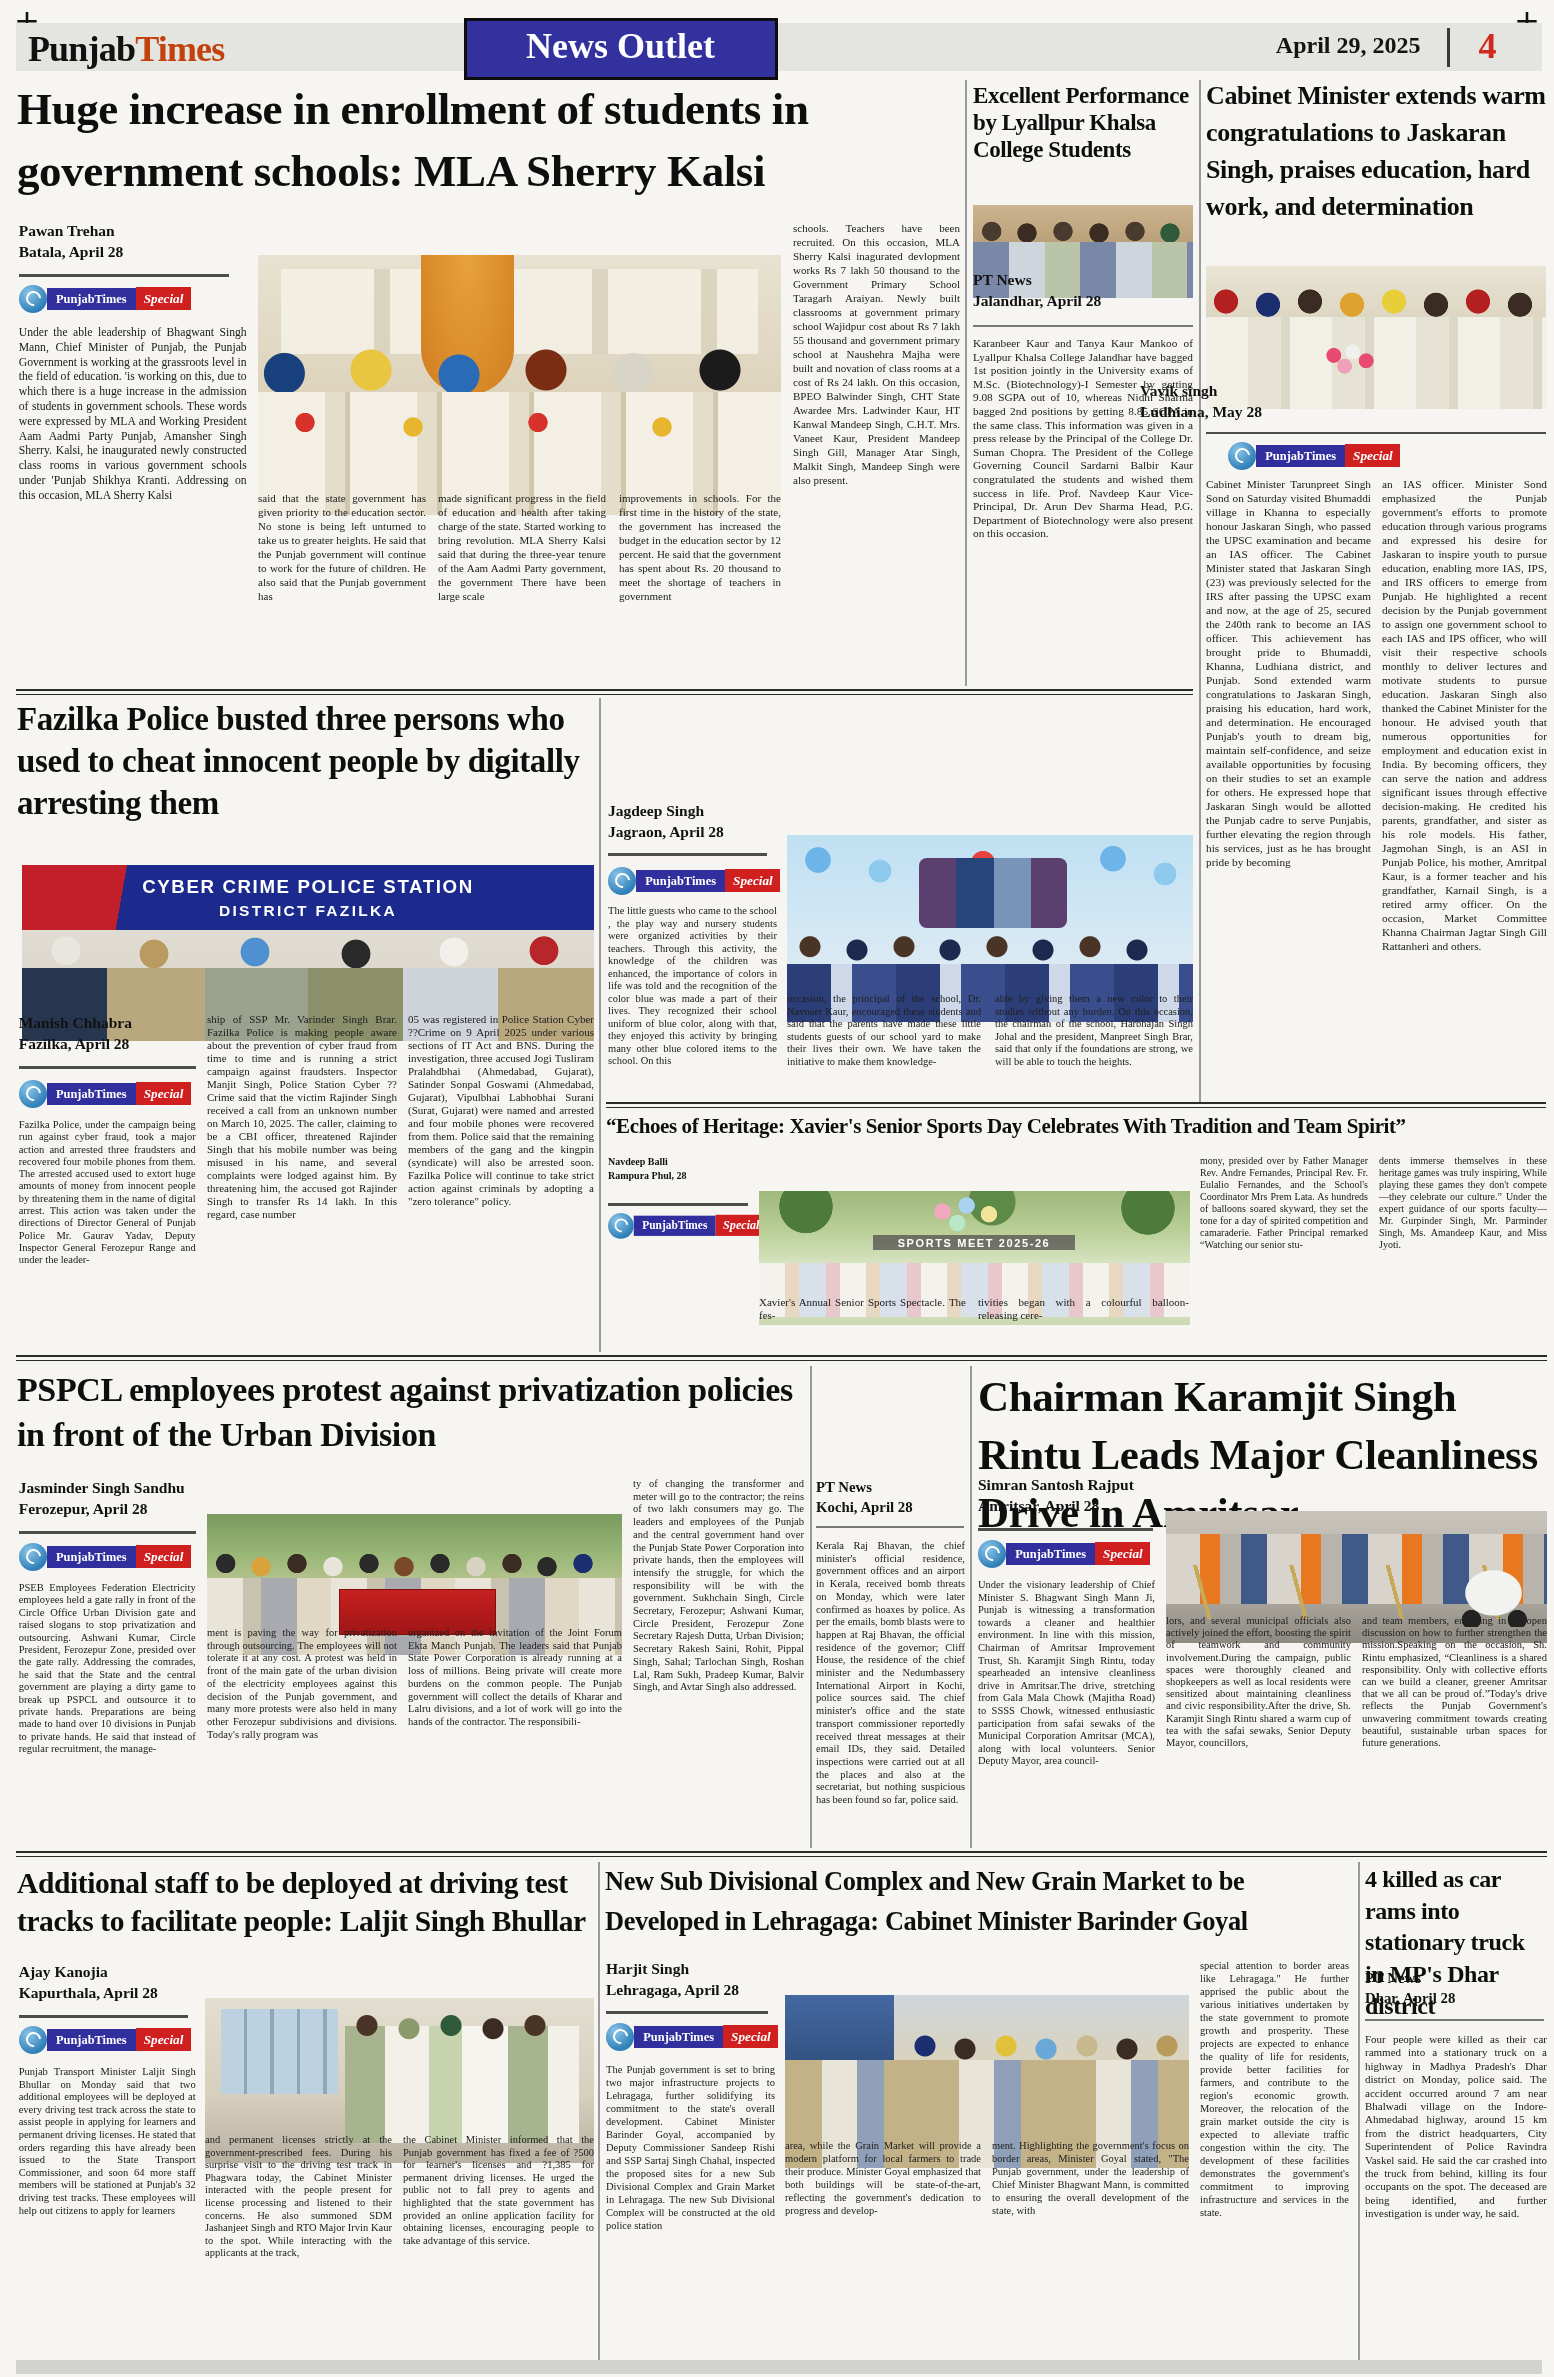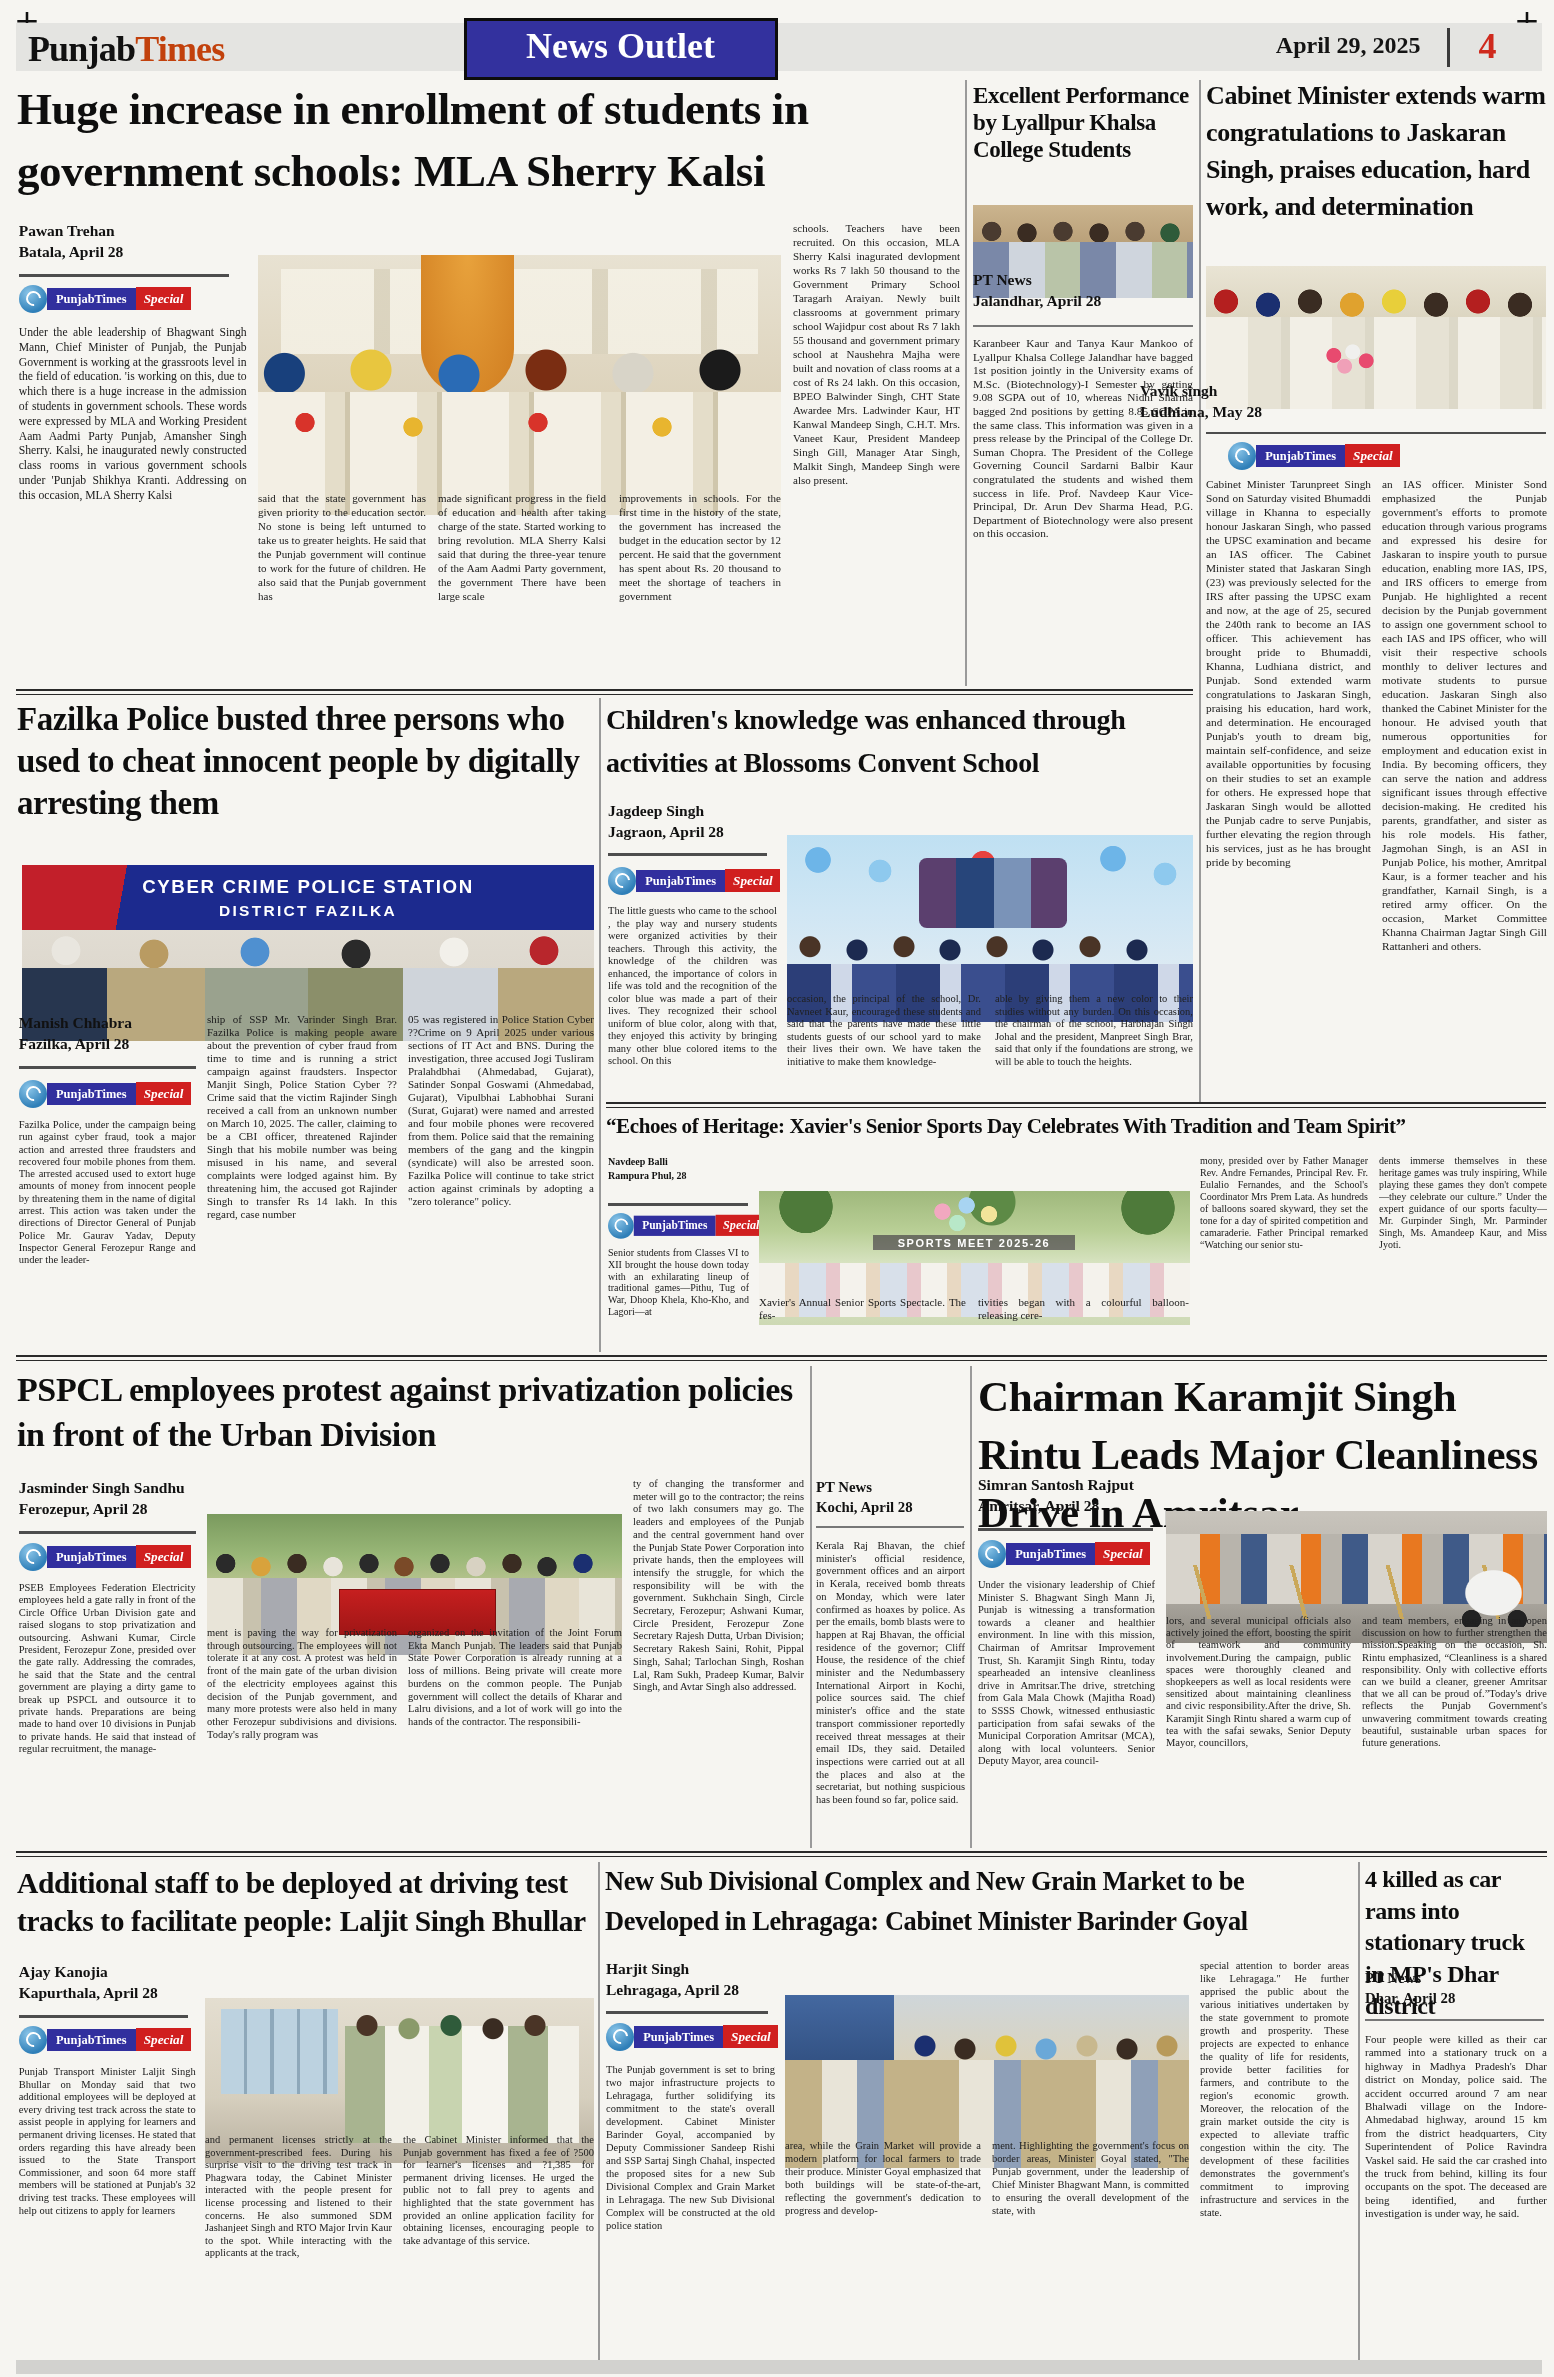--- a/index.html
+++ b/index.html
@@ -133,21 +133,20 @@
       </span>
     <span class="bbrand">PunjabTimes</span>
     <span class="bspec">Special</span>
   </div>
   <div class="bcol" style="left:18.7px;top:1119px;width:177px;height:232px;font-size:10.5px;line-height:12.3px;">Fazilka Police, under the campaign being run against cyber fraud, took a major action and arrested three fraudsters and recovered four mobile phones from them. The arrested accused used to extort huge amounts of money from innocent people by threatening them in the name of digital arrest. This action was taken under the directions of Director General of Punjab Police Mr. Gaurav Yadav, Deputy Inspector General Ferozepur Range and under the leader-</div>
   <div class="bcol" style="left:207px;top:1013px;width:190px;height:339px;font-size:11px;line-height:13px;">ship of SSP Mr. Varinder Singh Brar. Fazilka Police is making people aware about the prevention of cyber fraud from time to time and is running a strict campaign against fraudsters. Inspector Manjit Singh, Police Station Cyber ??Crime said that the victim Rajinder Singh received a call from an unknown number on March 10, 2025. The caller, claiming to be a CBI officer, threatened Rajinder Singh that his mobile number was being misused in his name, and several complaints were lodged against him. By threatening him, the accused got Rajinder Singh to transfer Rs 14 lakh. In this regard, case number</div>
   <div class="bcol" style="left:408px;top:1013px;width:186px;height:339px;font-size:11px;line-height:13px;">05 was registered in Police Station Cyber ??Crime on 9 April 2025 under various sections of IT Act and BNS. During the investigation, three accused Jogi Tusliram Pralahdbhai (Ahmedabad, Gujarat), Satinder Sonpal Goswami (Ahmedabad, Gujarat), Vipulbhai Labhobhai Surani (Surat, Gujarat) were named and arrested and four mobile phones were recovered from them. Police said that the remaining members of the gang and the kingpin (syndicate) will also be arrested soon. Fazilka Police will continue to take strict action against criminals by adopting a "zero tolerance" policy.</div>
 
   <div class="vrule" style="left:599px;top:698px;height:654px;"></div>
 
-  <div class="hl" style="left:606px;top:698px;width:587px;font-size:28px;line-height:1.55;">Children's knowledge was enhanced through activities at Blossoms Convent School</div>
   <div class="byl" style="left:608px;top:801px;width:171px;">
     <div>Jagdeep Singh</div>
     <div>Jagraon, April 28</div>
   </div>
   <div class="brule" style="left:608px;top:853px;width:159px;"></div>
   <div class="badge" style="left:608px;top:866px;">
     <span class="blogo">
         <i></i>
       </span>
     <span class="bbrand">PunjabTimes</span>
@@ -171,21 +170,20 @@
     <div>Rampura Phul, 28</div>
   </div>
   <div class="brule" style="left:608px;top:1203px;width:140px;"></div>
   <div class="badge" style="left:608px;top:1212px;transform:scale(.92);transform-origin:left top;">
     <span class="blogo">
         <i></i>
       </span>
     <span class="bbrand">PunjabTimes</span>
     <span class="bspec">Special</span>
   </div>
-  <div class="bcol" style="left:608px;top:1247px;width:141px;height:106px;font-size:10px;line-height:11.8px;">Senior students from Classes VI to XII brought the house down today with an exhilarating lineup of traditional games—Pithu, Tug of War, Dhoop Khela, Kho-Kho, and Lagori—at</div>
   <div class="photo" style="left:759px;top:1155px;width:431px;height:134px;background:linear-gradient(180deg,#9fb87c 0%,#b9cf96 30%,#dfe8cc 60%,#cdd9b4 100%);">
     <div class="strip" style="top:0;height:54px;background-image:radial-gradient(circle at 47px 15.5px,#4e7a3a 26.4px,transparent 27px),radial-gradient(circle at 233px 11px,#5d8a46 23px,transparent 24px),radial-gradient(circle at 389px 17px,#4e7a3a 26.4px,transparent 27px);"></div>
     <div class="strip" style="top:3.1px;left:163px;width:93px;height:44px;background:radial-gradient(circle at 22% 40%,#f2a8c0 7.8px,transparent 8.5px),radial-gradient(circle at 48% 26%,#a8d4f2 7.8px,transparent 8.5px),radial-gradient(circle at 72% 46%,#f2e49a 7.8px,transparent 8.5px),radial-gradient(circle at 38% 66%,#b8e8c8 7.8px,transparent 8.5px);"></div>
     <div class="pban" style="top:44px;font-size:11px;color:#fff;background:rgba(40,30,50,.55);width:202px;left:114px;padding:1.6px 0;letter-spacing:1.6px;">SPORTS MEET 2025-26</div>
     <div class="strip" style="top:72px;bottom:7.8px;background:repeating-linear-gradient(90deg,#f4f2ec 0 26.4px,#e8d8c2 26.4px 40px,#d8e0ea 40px 67px,#e8c8cc 67px 81px);"></div>
   </div>
   <div class="bcol" style="left:759px;top:1296px;width:207px;height:54px;font-size:11px;line-height:13.2px;">Xavier's Annual Senior Sports Spectacle. The fes-</div>
   <div class="bcol" style="left:978px;top:1296px;width:211px;height:54px;font-size:11px;line-height:13.2px;">tivities began with a colourful balloon-releasing cere-</div>
   <div class="bcol" style="left:1200px;top:1155px;width:168px;height:197px;font-size:10px;line-height:12px;">mony, presided over by Father Manager Rev. Andre Fernandes, Principal Rev. Fr. Eulalio Fernandes, and the School's Coordinator Mrs Prem Lata. As hundreds of balloons soared skyward, they set the tone for a day of spirited competition and camaraderie. Father Principal remarked “Watching our senior stu-</div>
   <div class="bcol" style="left:1379px;top:1155px;width:168px;height:197px;font-size:10px;line-height:12px;">dents immerse themselves in these heritage games was truly inspiring, While playing these games they don't compete—they celebrate our culture.” Under the expert guidance of our sports faculty—Mr. Gurpinder Singh, Mr. Parminder Singh, Ms. Amandeep Kaur, and Miss Jyoti.</div>

